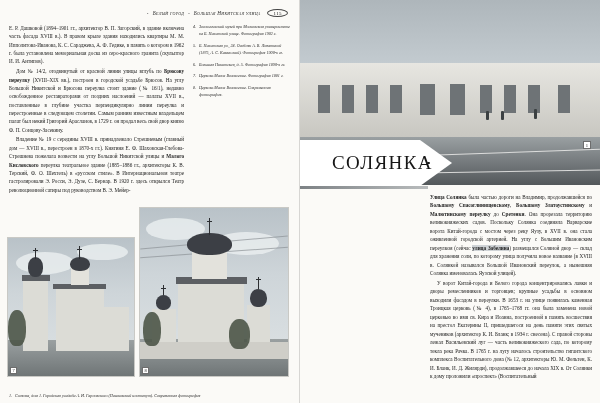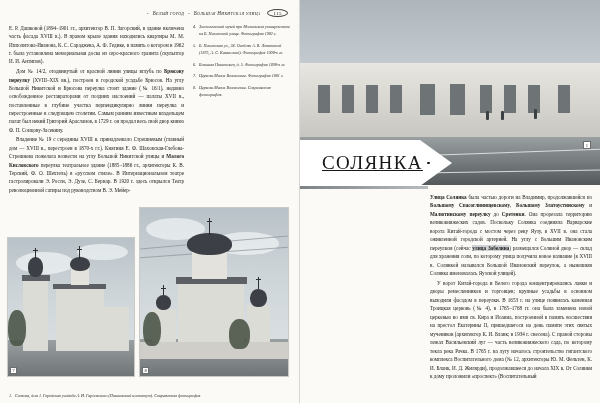--- a/index.html
+++ b/index.html
@@ -155,28 +155,27 @@
     display:flex; align-items:center;
     z-index:6;
     clip-path:polygon(0 0, 120px 0, 152px 50%, 120px 100%, 0 100%);
   }
   .banner-rule {
     position:absolute; left:0; top:186px; width:128px; height:3px;
     background:linear-gradient(90deg,#7d8285,#b9bcbd);
     z-index:6;
   }
   .banner-title {
-    margin-left:22px;
+    margin-left:32px;
     font-size:19px;
     letter-spacing:1.4px;
     color:#171717;
     font-family:"Liberation Serif", serif;
     font-variant:small-caps;
     text-transform:uppercase;
-    text-decoration:underline;
   }
   .banner-dot {
     position:absolute; right:22px; top:50%;
     width:2.6px; height:2.6px; margin-top:-1.3px;
     background:#171717; border-radius:50%;
   }
 
   .right-body {
     position:absolute; left:130px; top:193px;
     width:162px;

